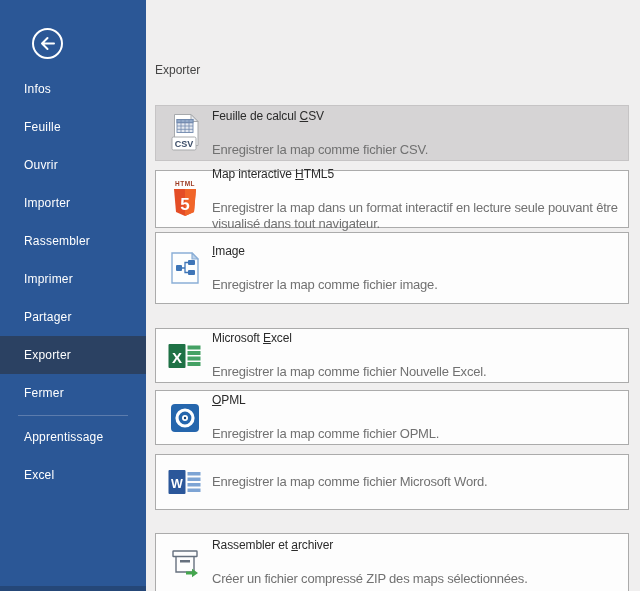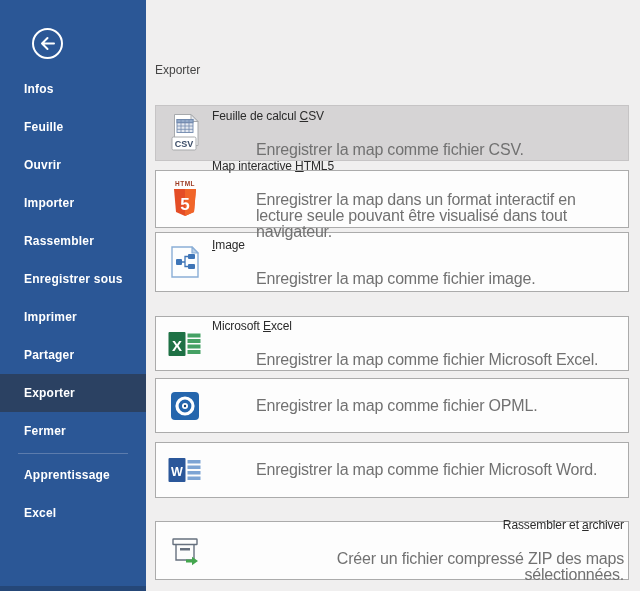--- a/index.html
+++ b/index.html
@@ -10,21 +10,21 @@
   }
   .app{position:absolute;inset:0;}
   
   .sidebar{
     position:absolute;left:0;top:0;width:146px;height:591px;
     background:var(--sidebar-bg,#2b5796);color:var(--sidebar-text,#fff);
   }
   .back-btn{
     position:absolute;left:31px;top:27px;width:33px;height:33px;cursor:pointer;
   }
-  .nav{position:absolute;left:0;top:70px;width:100%;font-weight:bold;}
+  .nav{position:absolute;left:0;top:70px;width:100%;}
   .nav-item{
     height:38px;display:flex;align-items:center;padding-left:24px;
     font-size:12px;letter-spacing:.2px;cursor:pointer;box-sizing:border-box;
   }
   .nav-item.selected{background:var(--sidebar-selected-bg,#2b4162);}
   .side-divider{
     height:1px;background:var(--sidebar-divider,#5c7cad);
     margin:3px 18px 2px 18px;
   }
   .bottom-strip{
@@ -44,28 +44,28 @@
     display:flex;align-items:center;padding-left:12px;cursor:pointer;
   }
   .card.selected{
     background:var(--card-selected-bg,#d6d4d5);
     border-color:var(--card-selected-border,#c6c4c5);
   }
   .card .icon{width:34px;display:flex;justify-content:center;flex:0 0 34px;margin-right:10px;}
   .card .txt{display:flex;flex-direction:column;gap:18px;width:412px;}
   .card .title{font-size:12px;line-height:15px;color:var(--title-color,#2b2b2b);letter-spacing:-.1px;}
   .card .title .u{text-decoration:underline;text-underline-offset:1px;}
-  .card .desc{font-size:16px;line-height:16px;color:var(--desc-color,#717171);letter-spacing:-.2px;margin-left:44px;}
+  .card .desc{font-size:13px;line-height:16px;color:var(--desc-color,#717171);letter-spacing:-.2px;}
   .c1{height:56px;margin-bottom:9px;}
   .c2{height:58px;margin-bottom:4px;}
-  .c3{height:60px;margin-bottom:24px;}
+  .c3{height:72px;margin-bottom:24px;}
   .c4{height:55px;margin-bottom:7px;}
   .c5{height:55px;margin-bottom:9px;}
   .c6{height:56px;margin-bottom:23px;}
-  .c7{height:59px;text-align:right;}
+  .c7{height:59px;}
 </style>
 </head>
 <body>
 
 <div class="app">
 
   <aside class="sidebar">
     <div class="back-btn">
       <span>
         <svg width="33" height="33" viewBox="0 0 33 33">
@@ -85,23 +85,20 @@
       <div class="nav-item">
           <span>Ouvrir</span>
         </div>
       <div class="nav-item">
           <span>Importer</span>
         </div>
       <div class="nav-item">
           <span>Rassembler</span>
         </div>
       <div class="nav-item">
-          <span>Enregistrer sous</span>
-        </div>
-      <div class="nav-item">
           <span>Imprimer</span>
         </div>
       <div class="nav-item">
           <span>Partager</span>
         </div>
       <div class="nav-item selected">
           <span>Exporter</span>
         </div>
       <div class="nav-item">
           <span>Fermer</span>
@@ -179,34 +176,35 @@
             <rect x="0.5" y="3" width="17" height="24" rx="1" fill="#1e7145"></rect>
             <text x="9" y="21.5" text-anchor="middle" font-family="Liberation Sans, sans-serif" font-size="15" font-weight="bold" fill="#ffffff">X</text>
             <rect x="19.5" y="4.5" width="13" height="4" fill="#45a164"></rect>
             <rect x="19.5" y="10" width="13" height="4" fill="#45a164"></rect>
             <rect x="19.5" y="15.5" width="13" height="4" fill="#45a164"></rect>
             <rect x="19.5" y="21" width="13" height="4" fill="#45a164"></rect>
           </svg>
         </span>
         <div class="txt">
           <div class="title"><span>Microsoft </span><span class="u">E</span><span>xcel</span></div>
-          <div class="desc">Enregistrer la map comme fichier Microsoft Excel.</div>
+          <div class="desc">Enregistrer la map comme fichier Nouvelle Excel.</div>
         </div>
       </div>
 
       <div class="card c5">
         <span class="icon">
           <svg width="30" height="30" viewBox="0 0 30 30">
             <rect x="1" y="1" width="28" height="28" rx="4" fill="#2566ad"></rect>
             <circle cx="15" cy="15" r="8" fill="none" stroke="#ffffff" stroke-width="3.2"></circle>
             <circle cx="15" cy="15" r="3" fill="#ffffff"></circle>
             <circle cx="15" cy="15" r="1.2" fill="#123e6e"></circle>
           </svg>
         </span>
         <div class="txt">
+          <div class="title"><span></span><span class="u">O</span><span>PML</span></div>
           <div class="desc">Enregistrer la map comme fichier OPML.</div>
         </div>
       </div>
 
       <div class="card c6">
         <span class="icon">
           <svg width="34" height="30" viewBox="0 0 34 30">
             <rect x="0.5" y="3" width="17" height="24" rx="1" fill="#2b579a"></rect>
             <text x="9" y="20.5" text-anchor="middle" font-family="Liberation Sans, sans-serif" font-size="12.5" font-weight="bold" fill="#ffffff">W</text>
             <rect x="19.5" y="5" width="13" height="3.5" fill="#7da4d4"></rect>

